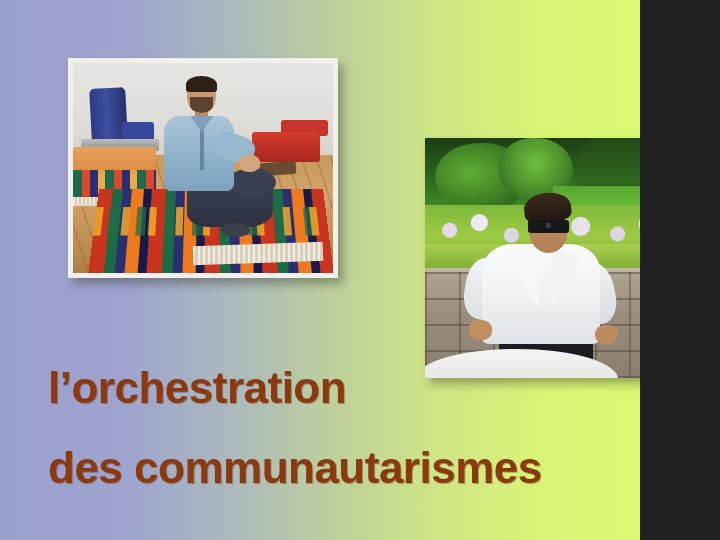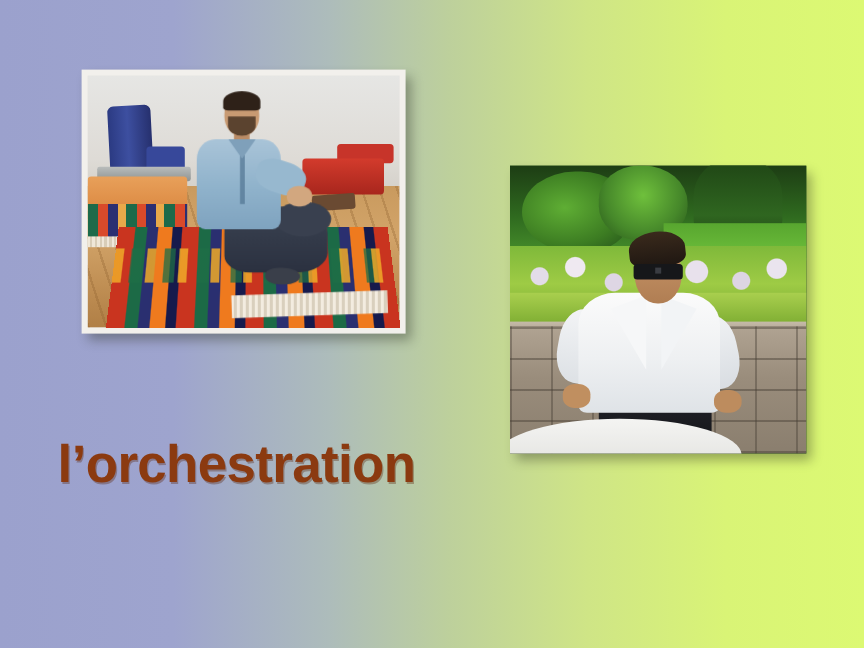--- a/index.html
+++ b/index.html
@@ -3,21 +3,21 @@
 <meta charset="utf-8">
 <style>
   html, body {
     margin: 0;
     padding: 0;
     background: #222;
   }
 
   #slide {
     position: relative;
-    width: 720px;
+    width: 640px;
     height: 540px;
     overflow: hidden;
     font-family: "Liberation Sans", sans-serif;
     
     background: linear-gradient(to right,
         #9ba1cd 0%,
         #9ea4ce 20%,
         #adbcbb 38%,
         #bdd09c 52%,
         #cfe586 68%,
@@ -540,15 +540,16 @@
       <div class="m2-hair"></div>
       <div class="m2-glasses"></div>
       <div class="m2-hand-l"></div>
       <div class="m2-hand-r"></div>
       <div class="gd-table"></div>
     </div>
   </div>
 
   <div id="caption">
     <div class="caption-line">l’orchestration</div>
+    <div class="caption-line">des communautarismes</div>
   </div>
 
 </div>
 
 </body></html>

